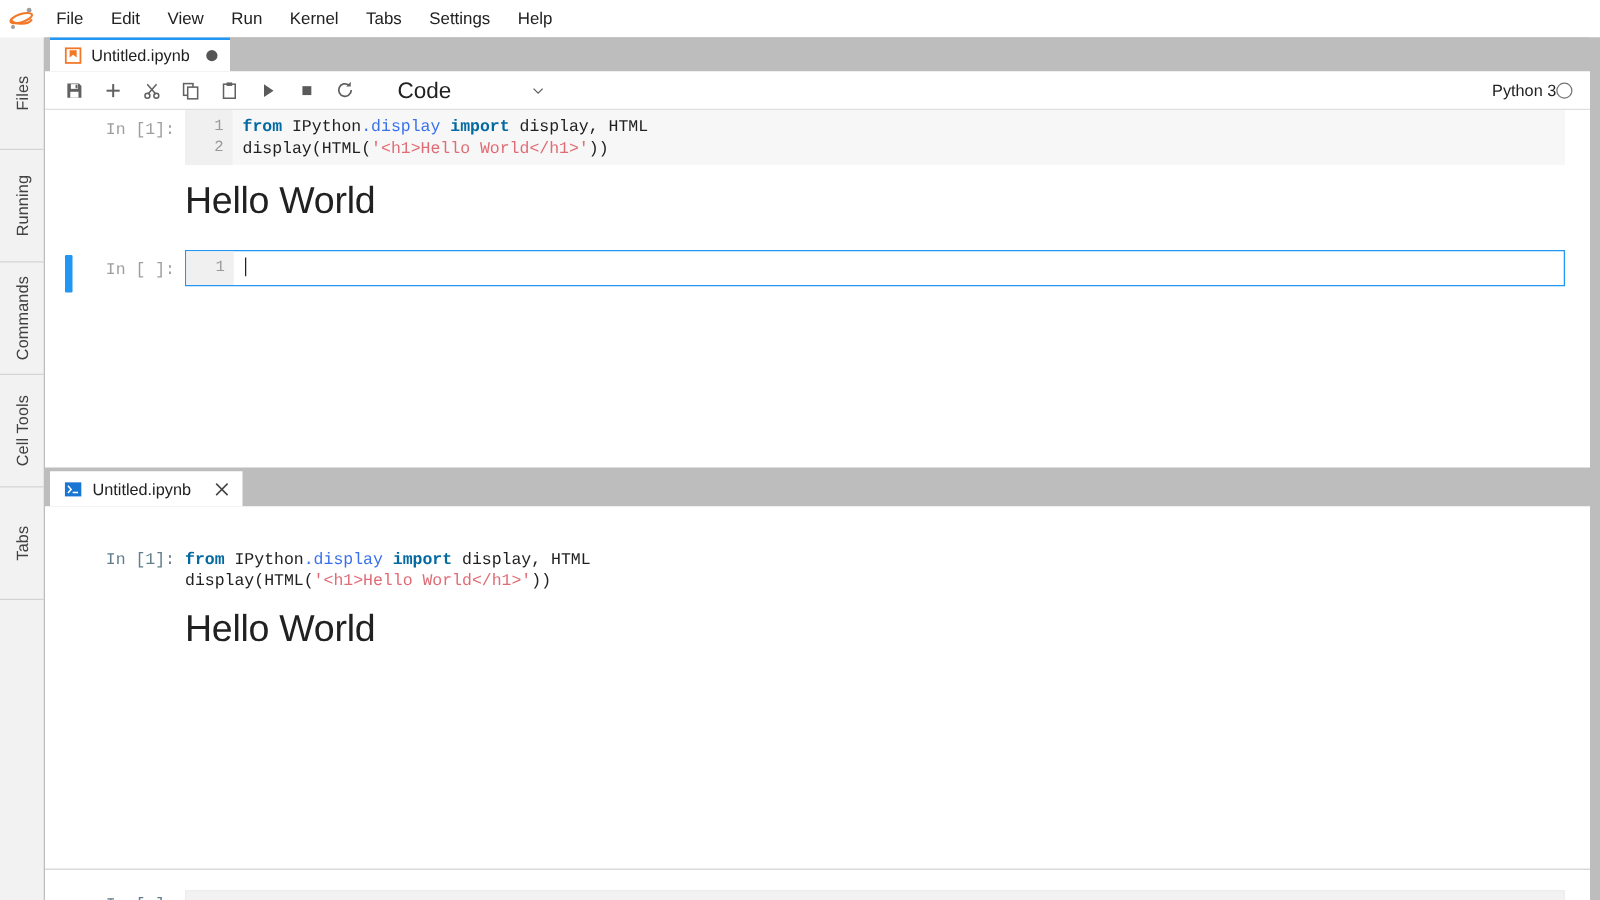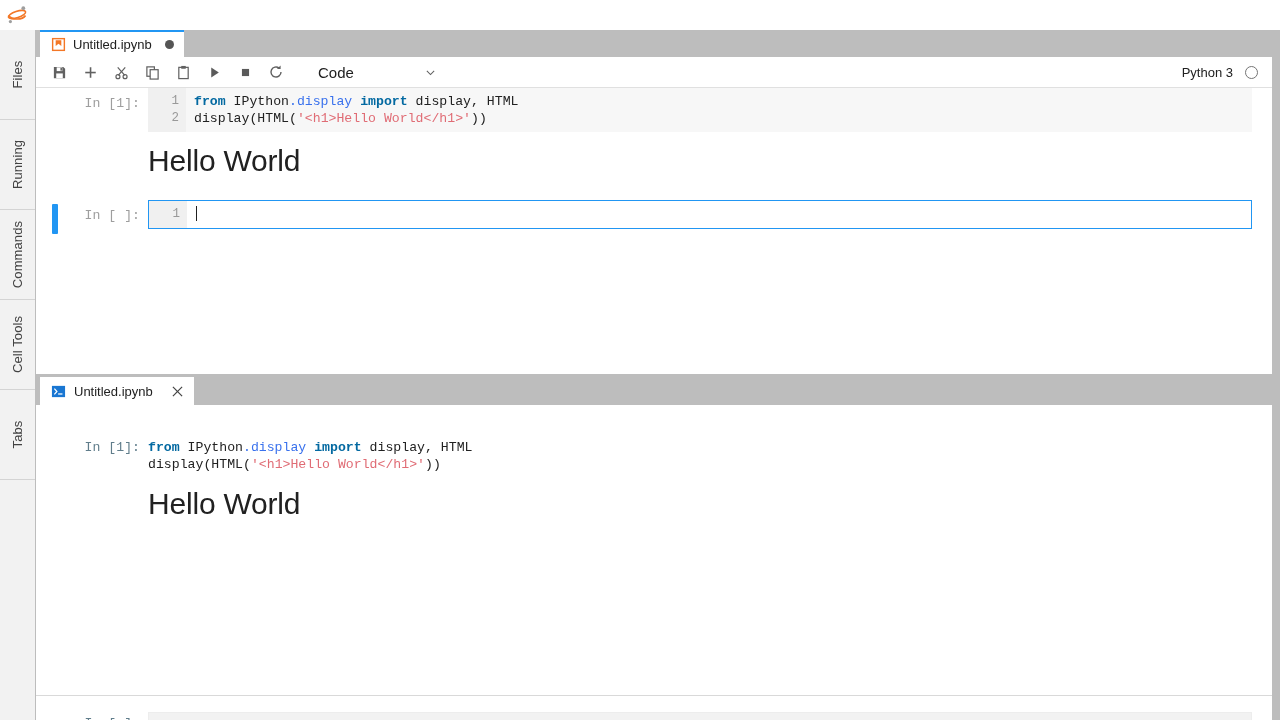--- a/index.html
+++ b/index.html
@@ -72,25 +72,25 @@
   }
   .tb-btn {
     width: 26px; height: 26px; margin-left: 5px;
     display: flex; align-items: center; justify-content: center;
     cursor: default; border-radius: 2px;
   }
   .tb-btn:first-child { margin-left: 10px; }
   .tb-sep { width: 9px; }
   .tb-select {
     margin-left: 20px; height: 22px; width: 80px;
-    display: flex; align-items: center; font-size: 15px; color: #212121; cursor: default;
+    display: flex; align-items: center; font-size: 18px; color: #212121; cursor: default;
   }
   .tb-caret { margin-left: 26px; display: flex; align-items: center; cursor: default; }
   .tb-spacer { flex: 1 1 auto; }
-  .kernel-name { font-size: 13px; color: #212121; margin-right: 12px; }
+  .kernel-name { font-size: 13px; color: #212121; margin-right: 0; }
   .kernel-dot {
     width: 13px; height: 13px; border-radius: 50%;
     border: 1.4px solid #757575; background: transparent; margin-right: 14px;
   }
 
   .nb-body {
     position: absolute; left: 0; top: 58px; width: 1236px; height: 286px;
     background: #ffffff; overflow: hidden;
   }
 
@@ -198,20 +198,30 @@
 <div class="app">
 
   <div class="menubar">
     <div class="logo">
       <svg width="24" height="24" viewBox="0 0 24 24">
         <ellipse cx="12" cy="11.5" rx="9" ry="3.2" fill="none" stroke="#f37726" stroke-width="1.6" transform="rotate(-18 12 11.5)"></ellipse>
         <path d="M3.5 12.5 A9 5.2 0 0 0 20.5 12.5" fill="none" stroke="#f37726" stroke-width="1.7"></path>
         <circle cx="18.3" cy="5.2" r="1.9" fill="#9e9e9e"></circle>
         <circle cx="5.4" cy="18.6" r="1.6" fill="#9e9e9e"></circle>
       </svg>
+    </div>
+    <div class="menu-items">
+      <div class="menu-item">File</div>
+      <div class="menu-item">Edit</div>
+      <div class="menu-item">View</div>
+      <div class="menu-item">Run</div>
+      <div class="menu-item">Kernel</div>
+      <div class="menu-item">Tabs</div>
+      <div class="menu-item">Settings</div>
+      <div class="menu-item">Help</div>
     </div>
   </div>
 
   <div class="sidebar">
     <div class="side-tab">
       <span>Files</span>
     </div>
     <div class="side-tab">
       <span>Running</span>
     </div>

